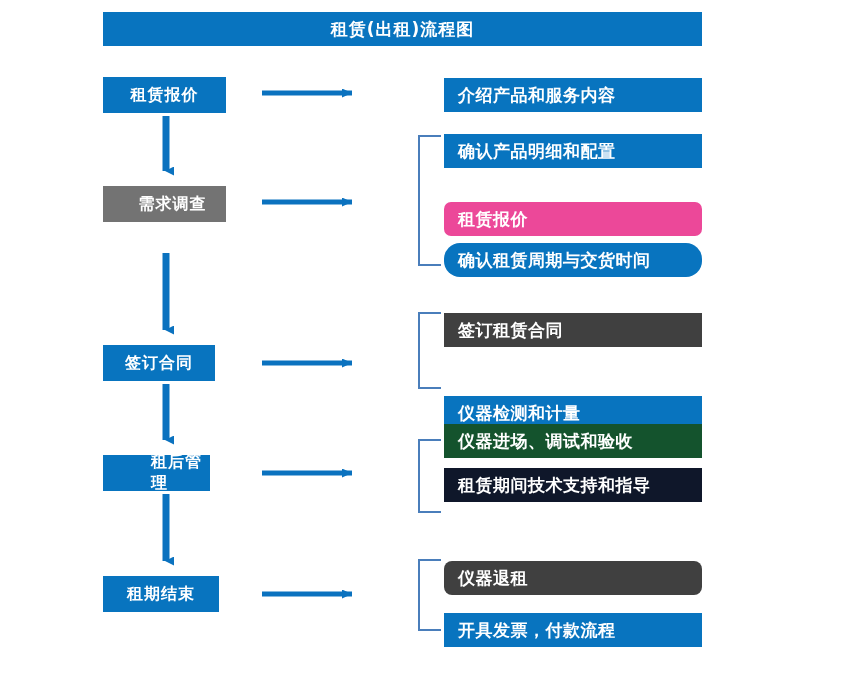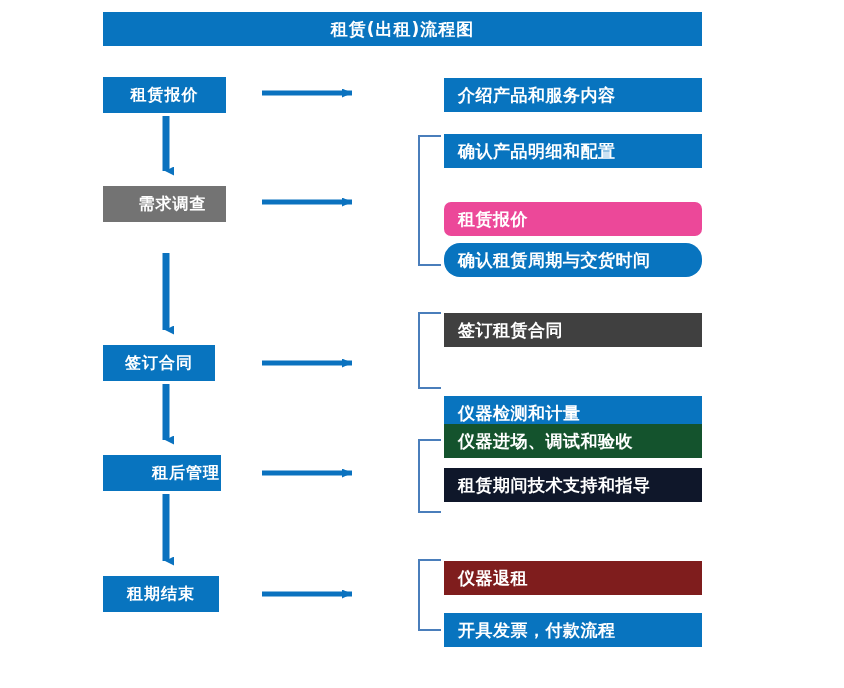--- a/index.html
+++ b/index.html
@@ -112,30 +112,30 @@
         <path d="M 441 313 L 419 313 L 419 388 L 441 388" fill="none" stroke="#4A7EBB" stroke-width="2"></path>
         <path d="M 441 440 L 419 440 L 419 512 L 441 512" fill="none" stroke="#4A7EBB" stroke-width="2"></path>
         <path d="M 441 560 L 419 560 L 419 630 L 441 630" fill="none" stroke="#4A7EBB" stroke-width="2"></path>
       </g>
   </svg>
 
   <div id="stage-layer">
       <div class="node stage" style="left: 103px; top: 77px; width: 123px; background: rgb(8, 116, 191);">租赁报价</div>
       <div class="node stage" style="left: 103px; top: 186px; width: 123px; background: #737373; padding-left: 16px;">需求调查</div>
       <div class="node stage" style="left: 103px; top: 345px; width: 112px; background: rgb(8, 116, 191);">签订合同</div>
-      <div class="node stage" style="left: 103px; top: 455px; width: 118px; background: rgb(8, 116, 191); padding-left: 48px;">租后管理</div>
+      <div class="node stage" style="left: 103px; top: 455px; width: 107px; background: rgb(8, 116, 191); padding-left: 48px;">租后管理</div>
       <div class="node stage" style="left: 103px; top: 576px; width: 116px; background: rgb(8, 116, 191);">租期结束</div>
     </div>
 
   <div id="detail-layer">
       <div class="node detail" style="top: 78px; background: rgb(8, 116, 191);">介绍产品和服务内容</div>
       <div class="node detail" style="top: 134px; background: rgb(8, 116, 191);">确认产品明细和配置</div>
       <div class="node detail" style="top: 202px; background: #ec4899; border-radius: 7px;">租赁报价</div>
       <div class="node detail" style="top: 243px; background: rgb(8, 116, 191); border-radius: 16px;">确认租赁周期与交货时间</div>
       <div class="node detail" style="top: 313px; background: #404040; font-family: Liberation Mono, monospace;">签订租赁合同</div>
       <div class="node detail" style="top: 364px; background: rgb(8, 116, 191); margin-top: 32px;">仪器检测和计量</div>
       <div class="node detail" style="top: 424px; background: #14532d;">仪器进场、调试和验收</div>
       <div class="node detail" style="top: 468px; background: #0f172a;">租赁期间技术支持和指导</div>
-      <div class="node detail" style="top: 561px; background: #7f1d1d;">仪器退租</div>
+      <div class="node detail" style="top: 561px; background: #404040; border-radius: 8px;">仪器退租</div>
       <div class="node detail" style="top: 613px; background: rgb(8, 116, 191);">开具发票，付款流程</div>
     </div>
 
 </div>
 
 </body></html>

